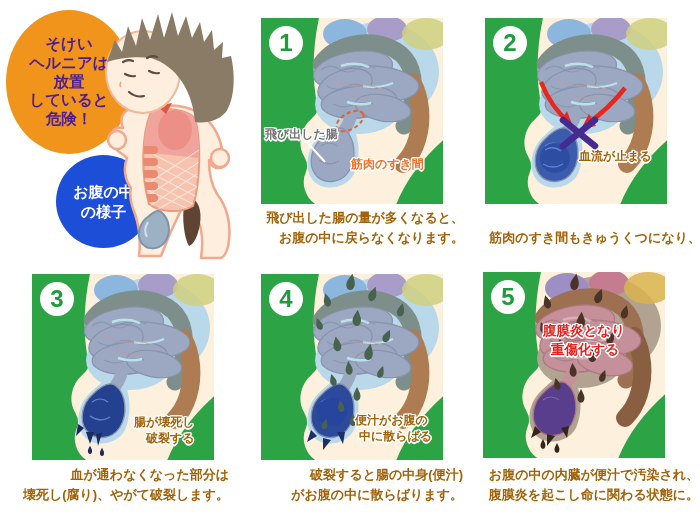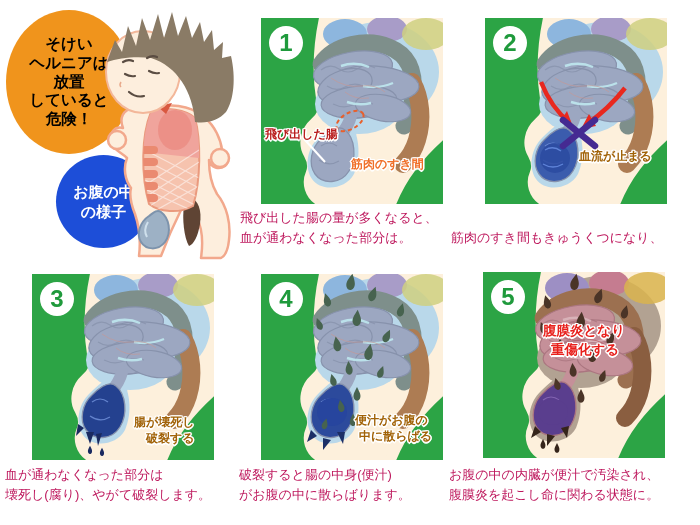--- a/index.html
+++ b/index.html
@@ -3,44 +3,44 @@
 <meta charset="utf-8">
 <style>
   html,body{margin:0;padding:0;background:#ffffff;}
   .page{position:relative;width:700px;height:525px;background:#fff;overflow:hidden;
         font-family:"Liberation Sans","DejaVu Sans",sans-serif;}
 
   
   .bubble{position:absolute;border-radius:50%;display:flex;flex-direction:column;
           align-items:center;justify-content:center;text-align:center;font-weight:bold;}
   .bubble-orange{left:6px;top:10px;width:126px;height:144px;background:#f0941c;
-                 color:#000000;font-size:15.5px;line-height:1.22;}
+                 color:#4c1d95;font-size:15.5px;line-height:1.22;}
   .bubble-green{left:56px;top:155px;width:95px;height:93px;background:#1d4ed8;
                 color:#ffffff;font-size:15px;line-height:1.3;}
 
   .boy{position:absolute;left:95px;top:0px;width:145px;height:262px;}
 
   
   .panel-art{position:absolute;width:182px;height:186px;}
   .panel-art svg.art-svg{position:absolute;left:0;top:0;width:182px;height:186px;display:block;}
   .p1{left:261px;top:18px;} .p2{left:485px;top:18px;}
   .p3{left:32px;top:274px;} .p4{left:261px;top:274px;} .p5{left:483px;top:272px;}
 
   .badge{position:absolute;left:8px;top:8px;width:34px;height:34px;border-radius:50%;
          background:#ffffff;color:#1f9a3c;font-weight:bold;font-size:24px;
          display:flex;align-items:center;justify-content:center;}
 
   .lbl{position:absolute;font-weight:bold;font-size:12px;white-space:nowrap;
        text-shadow:-1.5px 0 #fff,1.5px 0 #fff,0 -1.5px #fff,0 1.5px #fff,
                    -1px -1px #fff,1px -1px #fff,-1px 1px #fff,1px 1px #fff;}
-  .lbl-blue{color:#b91c1c;} .lbl-orange{color:#f06f28;font-family:Liberation Mono, monospace;} .lbl-purple{color:#a16207;}
+  .lbl-blue{color:#737373;} .lbl-orange{color:#f06f28;font-family:Liberation Mono, monospace;} .lbl-purple{color:#a16207;}
   .lbl-red{color:#e8211d;font-size:13.5px;}
 
-  .caption{position:absolute;text-align:left;color:#be185d;font-size:13px;
-           font-weight:normal;line-height:1.55;}
+  .caption{position:absolute;text-align:right;color:#a16207;font-size:13px;
+           font-weight:bold;line-height:1.55;}
   .c1{left:240px;top:208px;width:224px;}
   .c2{left:451px;top:208px;width:250px;margin-top:20px;}
   .c3{left:5px;top:465px;width:224px;}
   .c4{left:239px;top:465px;width:224px;}
   .c5{left:449px;top:465px;width:250px;}
 
   
   .sv2{--sac:#3b5cad;--sacline:#6f8fd8;}
   .sv3{--sac:#24418f;--sacline:#6f8fd8;}
   .sv4{--sac:#2c4a9c;--sacline:#6f8fd8;}
@@ -175,21 +175,21 @@
       <use href="#abd"></use>
       <line x1="44" y1="122" x2="64" y2="144" style="stroke:#ffffff;stroke-width:2"></line>
       <ellipse cx="89" cy="103" rx="15" ry="8" transform="rotate(-30 89 103)" style="fill:none;stroke:#e8602c;stroke-width:2;stroke-dasharray:4 3"></ellipse>
     </svg>
     <div class="badge">1</div>
     <span class="lbl lbl-blue" style="left:4px;top:108px">飛び出した腸</span>
     <span class="lbl lbl-orange" style="left:90px;top:138px">筋肉のすき間</span>
   </div>
   <div class="caption c1">
     <div>飛び出した腸の量が多くなると、</div>
-    <div>血が通わなくなった部分は。</div>
+    <div>お腹の中に戻らなくなります。</div>
   </div>
 
   <div class="panel-art p2">
     <svg class="art-svg sv2" viewBox="0 0 182 186">
       <use href="#abd"></use>
       <ellipse cx="70" cy="140" rx="15" ry="15" style="fill:#2c4aa0;opacity:.85"></ellipse>
       <g style="fill:none;stroke:#5f83d8;stroke-width:1.3">
         <path d="M60,132 q8,-5 16,1"></path>
           <path d="M58,146 q10,6 20,0"></path>
       </g>

